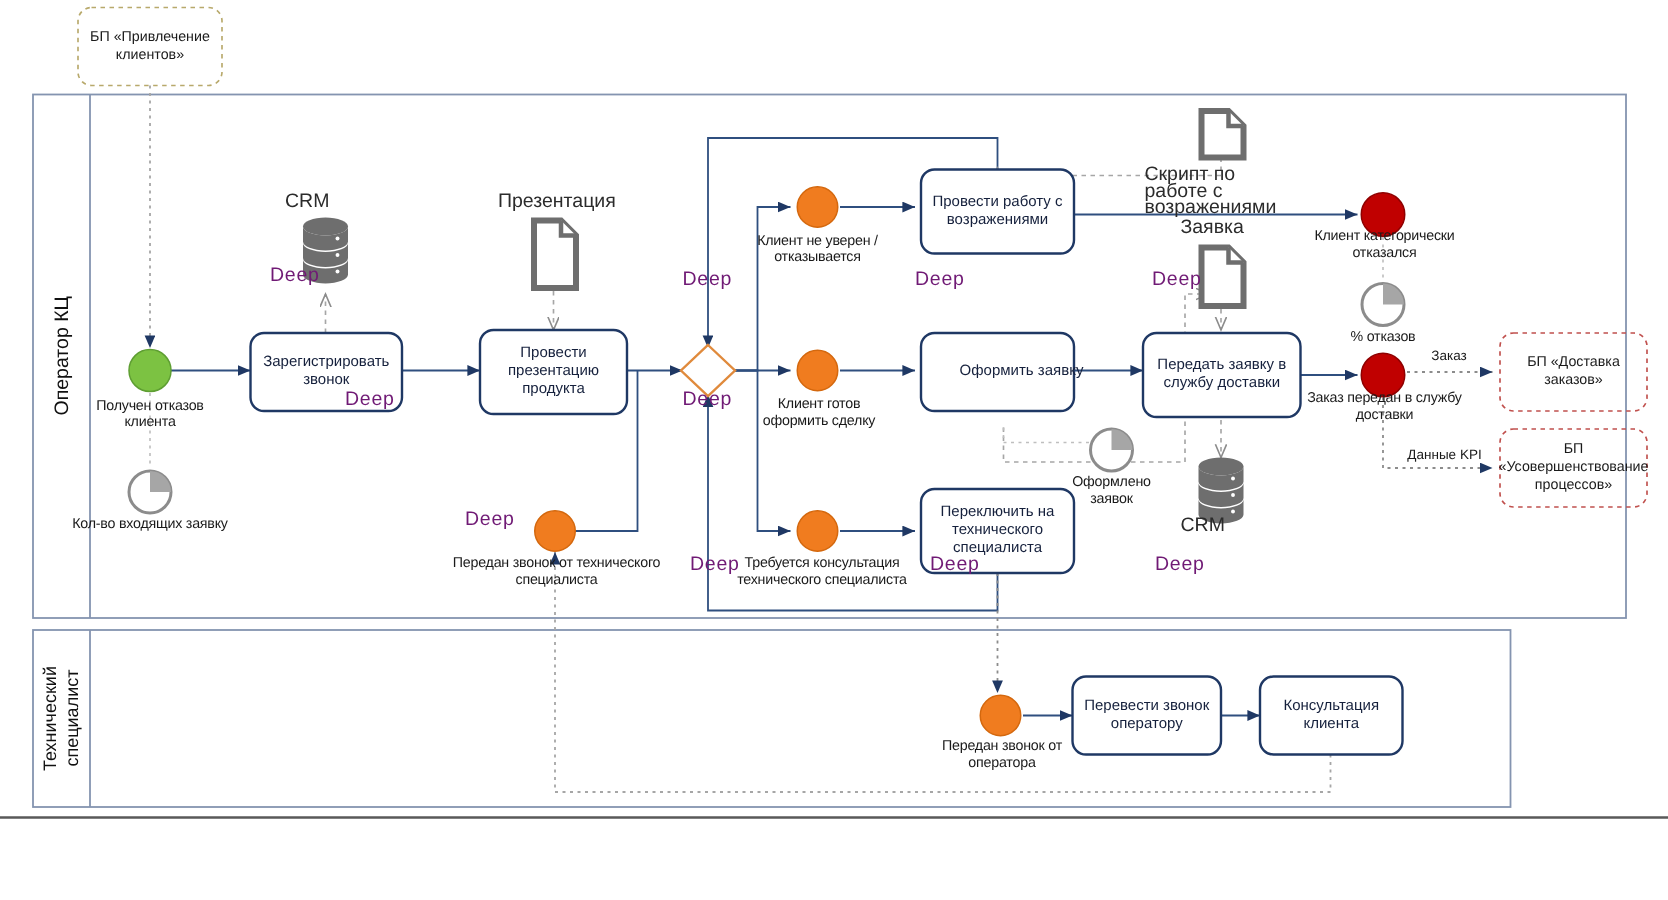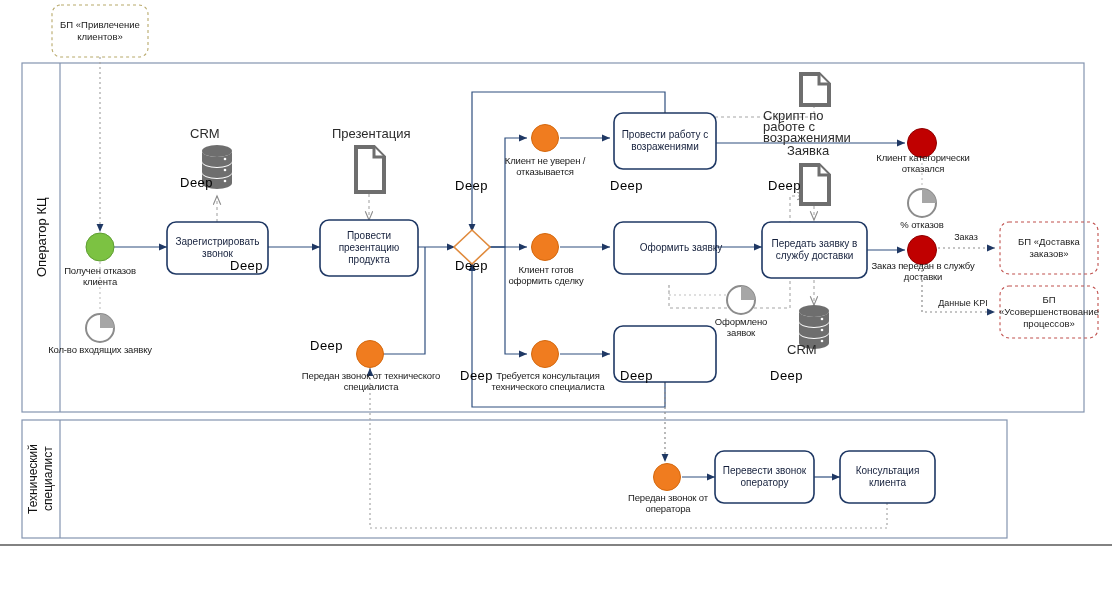--- a/index.html
+++ b/index.html
@@ -10,21 +10,21 @@
        letter-spacing:-0.15px;}
   .tasklbl{position:absolute;text-align:center;color:#15203c;font-size:10px;line-height:12px;
        display:flex;align-items:center;justify-content:center;}
   .artlbl{position:absolute;text-align:left;color:#2b2b2b;font-size:13px;line-height:11px;}
   .poollbl{position:absolute;color:#111;font-size:13px;
        writing-mode:vertical-rl;transform:rotate(180deg);
        display:flex;align-items:center;justify-content:center;text-align:center;line-height:15px;}
   .bplbl{position:absolute;text-align:center;color:#1a1a1a;font-size:9.5px;line-height:12px;
        display:flex;align-items:center;justify-content:center;}
   .flowlbl{position:absolute;text-align:center;color:#1a1a1a;font-size:9px;}
-  .wm{position:absolute;color:#000000;font-size:13px;letter-spacing:.5px;user-select:none;}
+  .wm{position:absolute;color:#701a75;font-size:13px;letter-spacing:.5px;user-select:none;}
 </style>
 </head>
 <body>
 
 <div id="stage">
 
   <svg id="canvas" xmlns="http://www.w3.org/2000/svg">
     <defs>
       <marker id="arrHead" markerWidth="8" markerHeight="8" refX="7" refY="3" orient="auto">
         <path d="M0,0 L7,3 L0,6 z" fill="#1F3864"></path>
@@ -188,20 +188,21 @@
   <div class="poollbl" style="left:22px;top:420px;width:38px;height:118px;font-size:12px;">Технический специалист</div>
 
   <div class="bplbl" style="left:54px;top:7px;width:92px;height:48px;">БП «Привлечение клиентов»</div>
   <div class="bplbl" style="left:1002px;top:224px;width:94px;height:48px;">БП «Доставка заказов»</div>
   <div class="bplbl" style="left:1002px;top:288px;width:94px;height:48px;">БП «Усовершенствование процессов»</div>
 
   <div class="tasklbl" style="left:167px;top:222px;width:101px;height:52px;">Зарегистрировать звонок</div>
   <div class="tasklbl" style="left:320px;top:220px;width:98px;height:56px;">Провести презентацию продукта</div>
   <div class="tasklbl" style="left:614px;top:113px;width:102px;height:56px;">Провести работу с возражениями</div>
   <div class="tasklbl" style="left:614px;top:222px;width:102px;height:52px;padding-left:16px;">Оформить заявку</div>
+  <div class="tasklbl" style="left:614px;top:326px;width:102px;height:56px;">Переключить на технического специалиста</div>
   <div class="tasklbl" style="left:762px;top:222px;width:105px;height:56px;">Передать заявку в службу доставки</div>
   <div class="tasklbl" style="left:715px;top:451px;width:99px;height:52px;">Перевести звонок оператору</div>
   <div class="tasklbl" style="left:840px;top:451px;width:95px;height:52px;">Консультация клиента</div>
 
   <div class="lbl" style="left:48px;top:265px;width:104px;">Получен отказов клиента</div>
   <div class="lbl" style="left:292px;top:370px;width:158px;">Передан звонок от технического специалиста</div>
   <div class="lbl" style="left:497px;top:155px;width:96px;">Клиент не уверен / отказывается</div>
   <div class="lbl" style="left:498px;top:264px;width:96px;">Клиент готов оформить сделку</div>
   <div class="lbl" style="left:484px;top:370px;width:128px;">Требуется консультация технического специалиста</div>
   <div class="lbl" style="left:864px;top:152px;width:118px;">Клиент категорически отказался</div>

